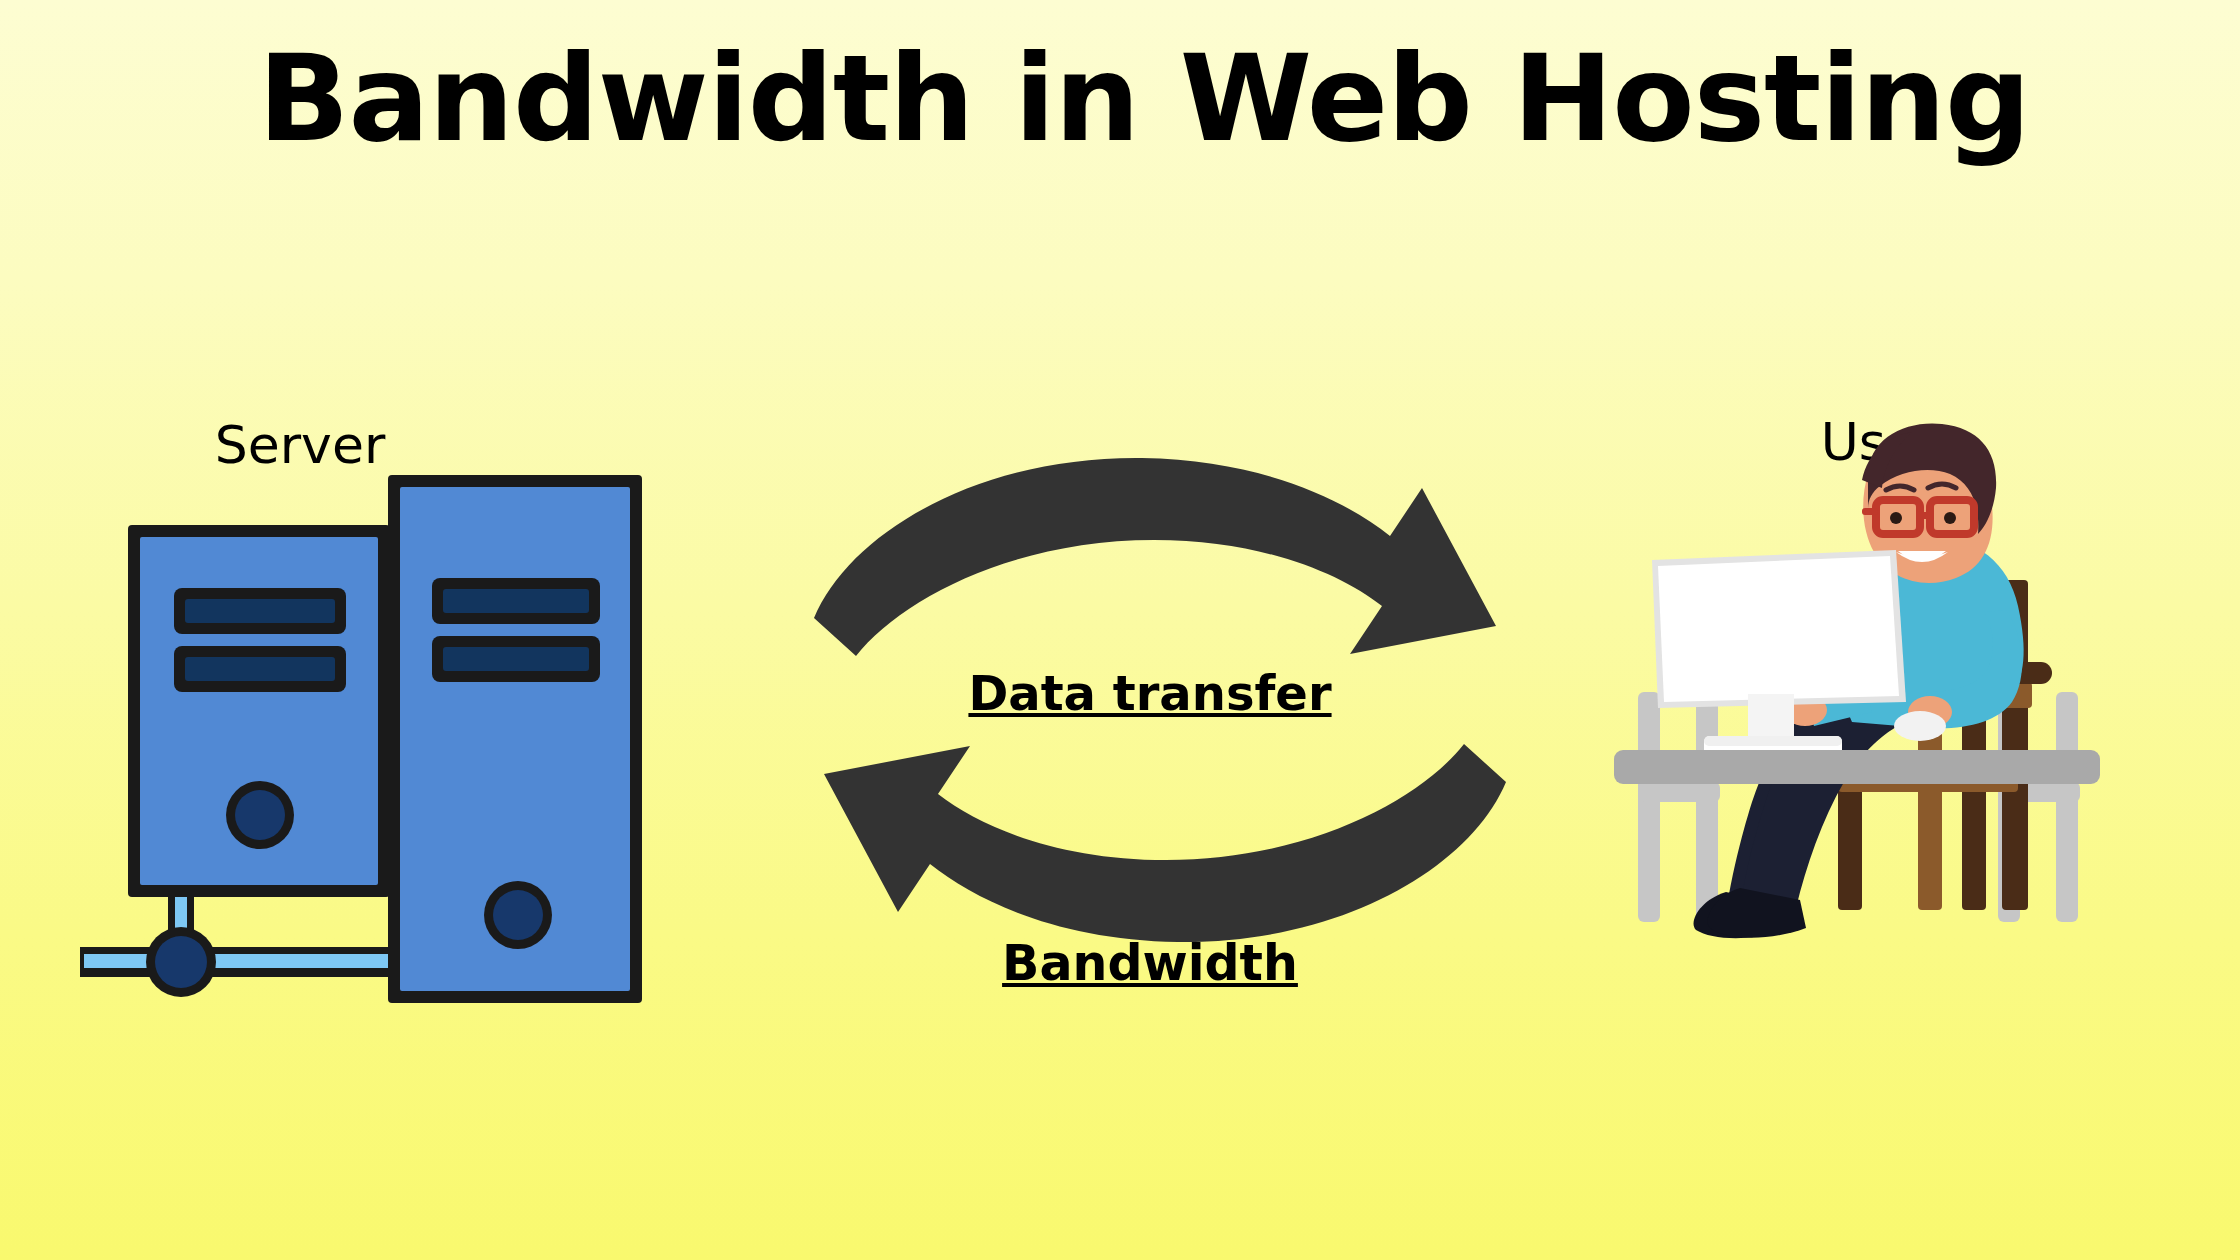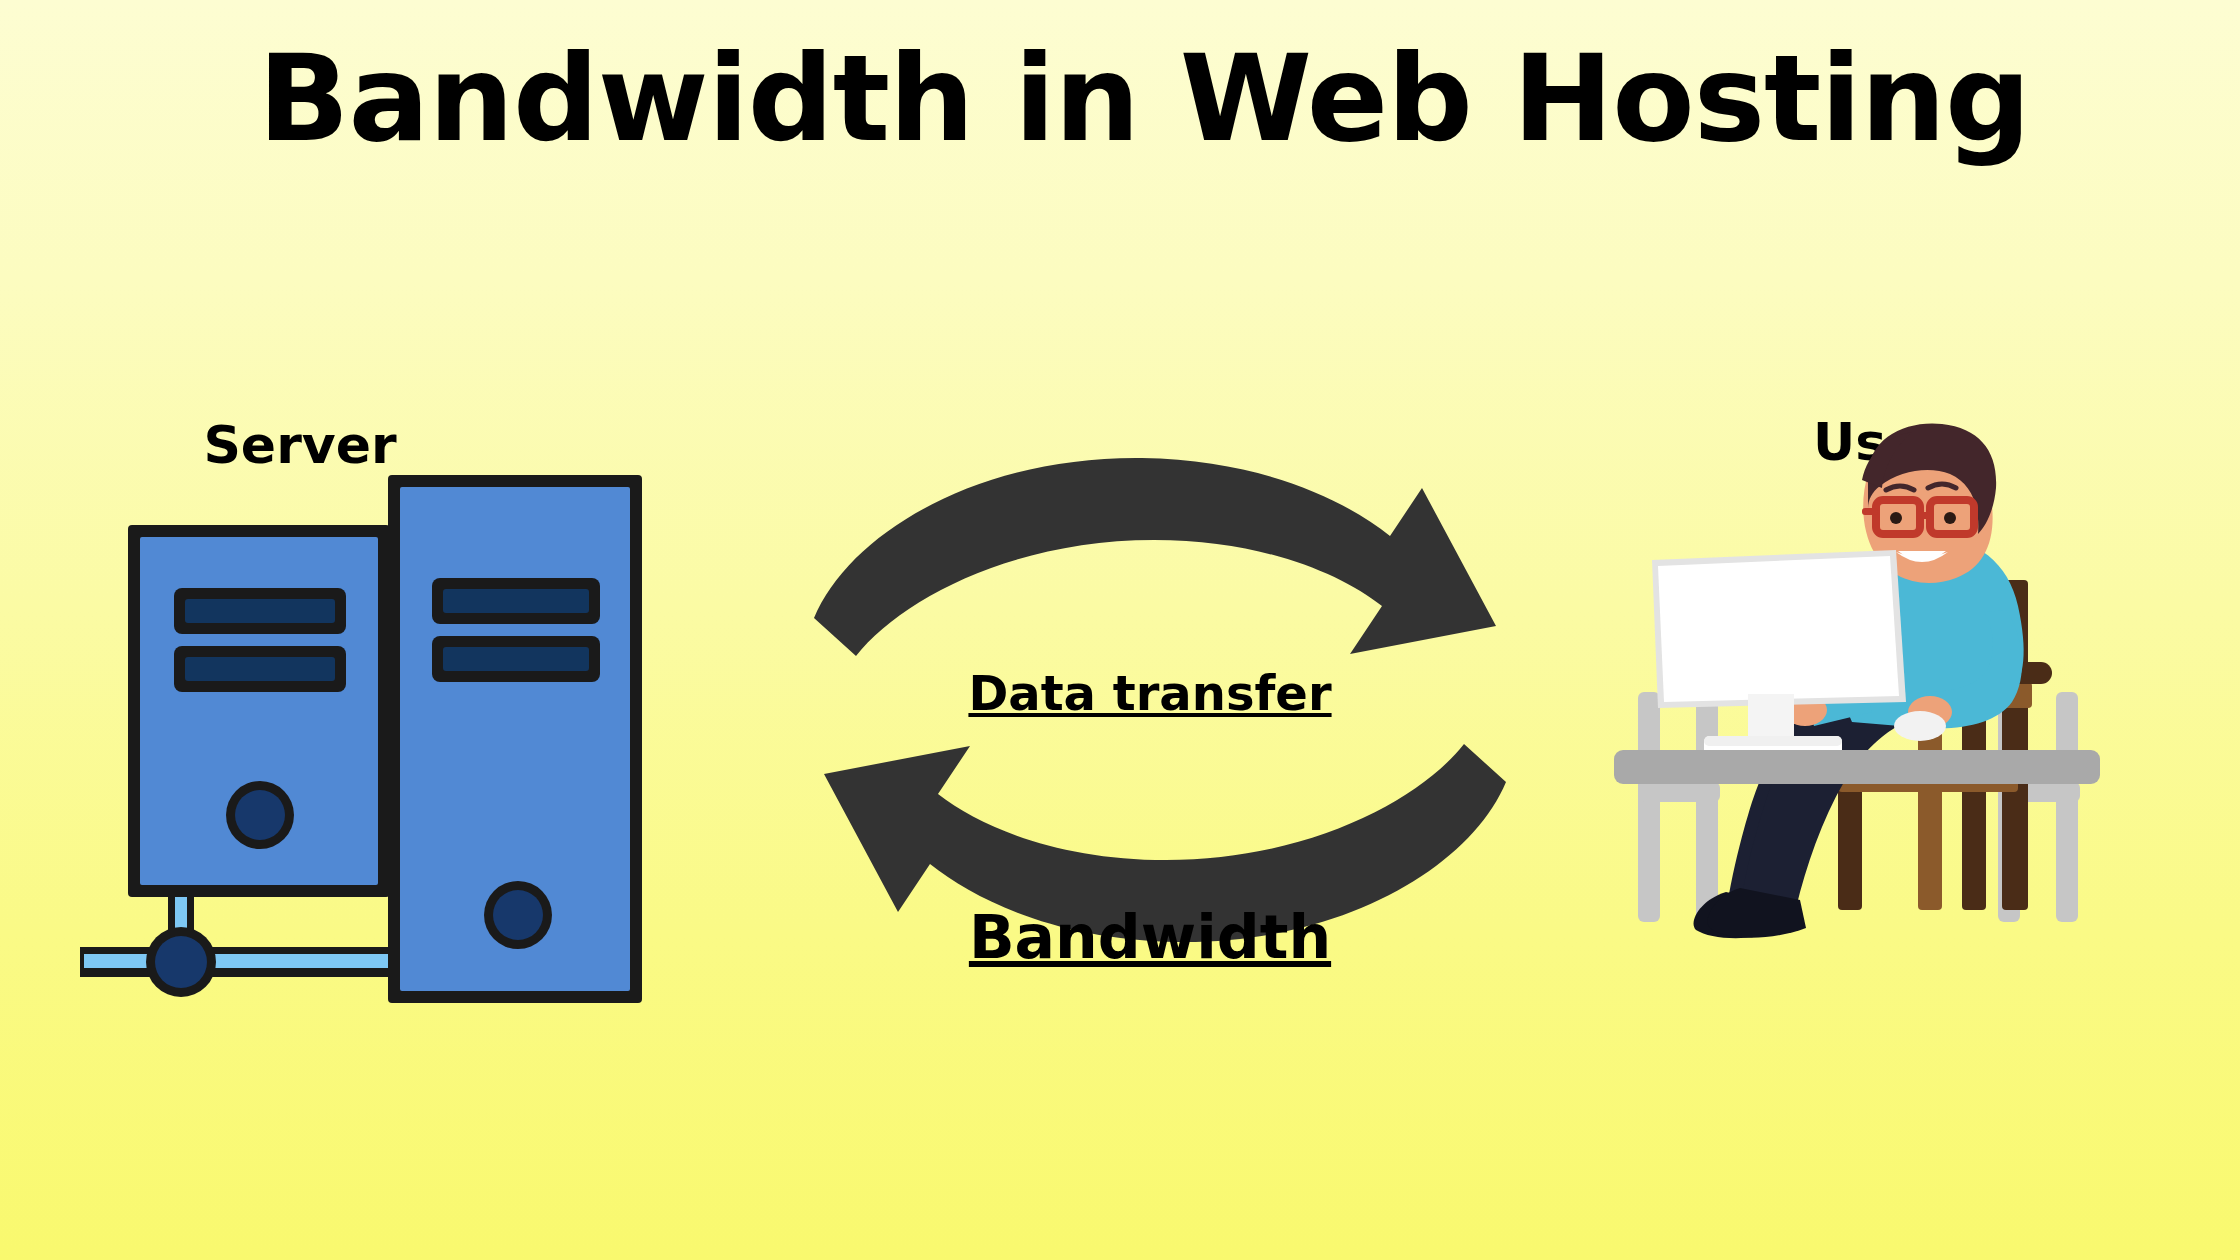--- a/index.html
+++ b/index.html
@@ -36,21 +36,21 @@
     line-height: 1.05;
     white-space: nowrap;
     margin-left: 24px;
   }
 
   
   .section-label {
     position: absolute;
     font-family: "DejaVu Sans", "Liberation Sans", sans-serif;
     font-size: 52px;
-    font-weight: 700;
+    font-weight: 400;
     color: #000000;
     white-space: nowrap;
     text-align: center;
   }
   #server-label { top: 415px; left: 150px; width: 300px; }
   #user-label   { top: 412px; left: 1740px; width: 280px; }
 
   
   .flow-label {
     position: absolute;
@@ -59,22 +59,22 @@
     color: #000000;
     white-space: nowrap;
     text-align: center;
     text-decoration: underline;
   }
   #data-transfer-label {
     top: 665px; left: 790px; width: 720px;
     font-size: 48px;
   }
   #bandwidth-label {
-    top: 902px; left: 790px; width: 720px;
-    font-size: 60px;
+    top: 935px; left: 790px; width: 720px;
+    font-size: 49px;
   }
 
   
   .art {
     position: absolute;
   }
   #server-art { left: 80px;  top: 460px;  width: 600px;  height: 580px; }
   #arrows-art { left: 790px; top: 440px;  width: 740px;  height: 520px; }
   #user-art   { left: 1600px;top: 430px;  width: 600px;  height: 580px; }
   .art svg { display: block; width: 100%; height: 100%; overflow: visible; }

